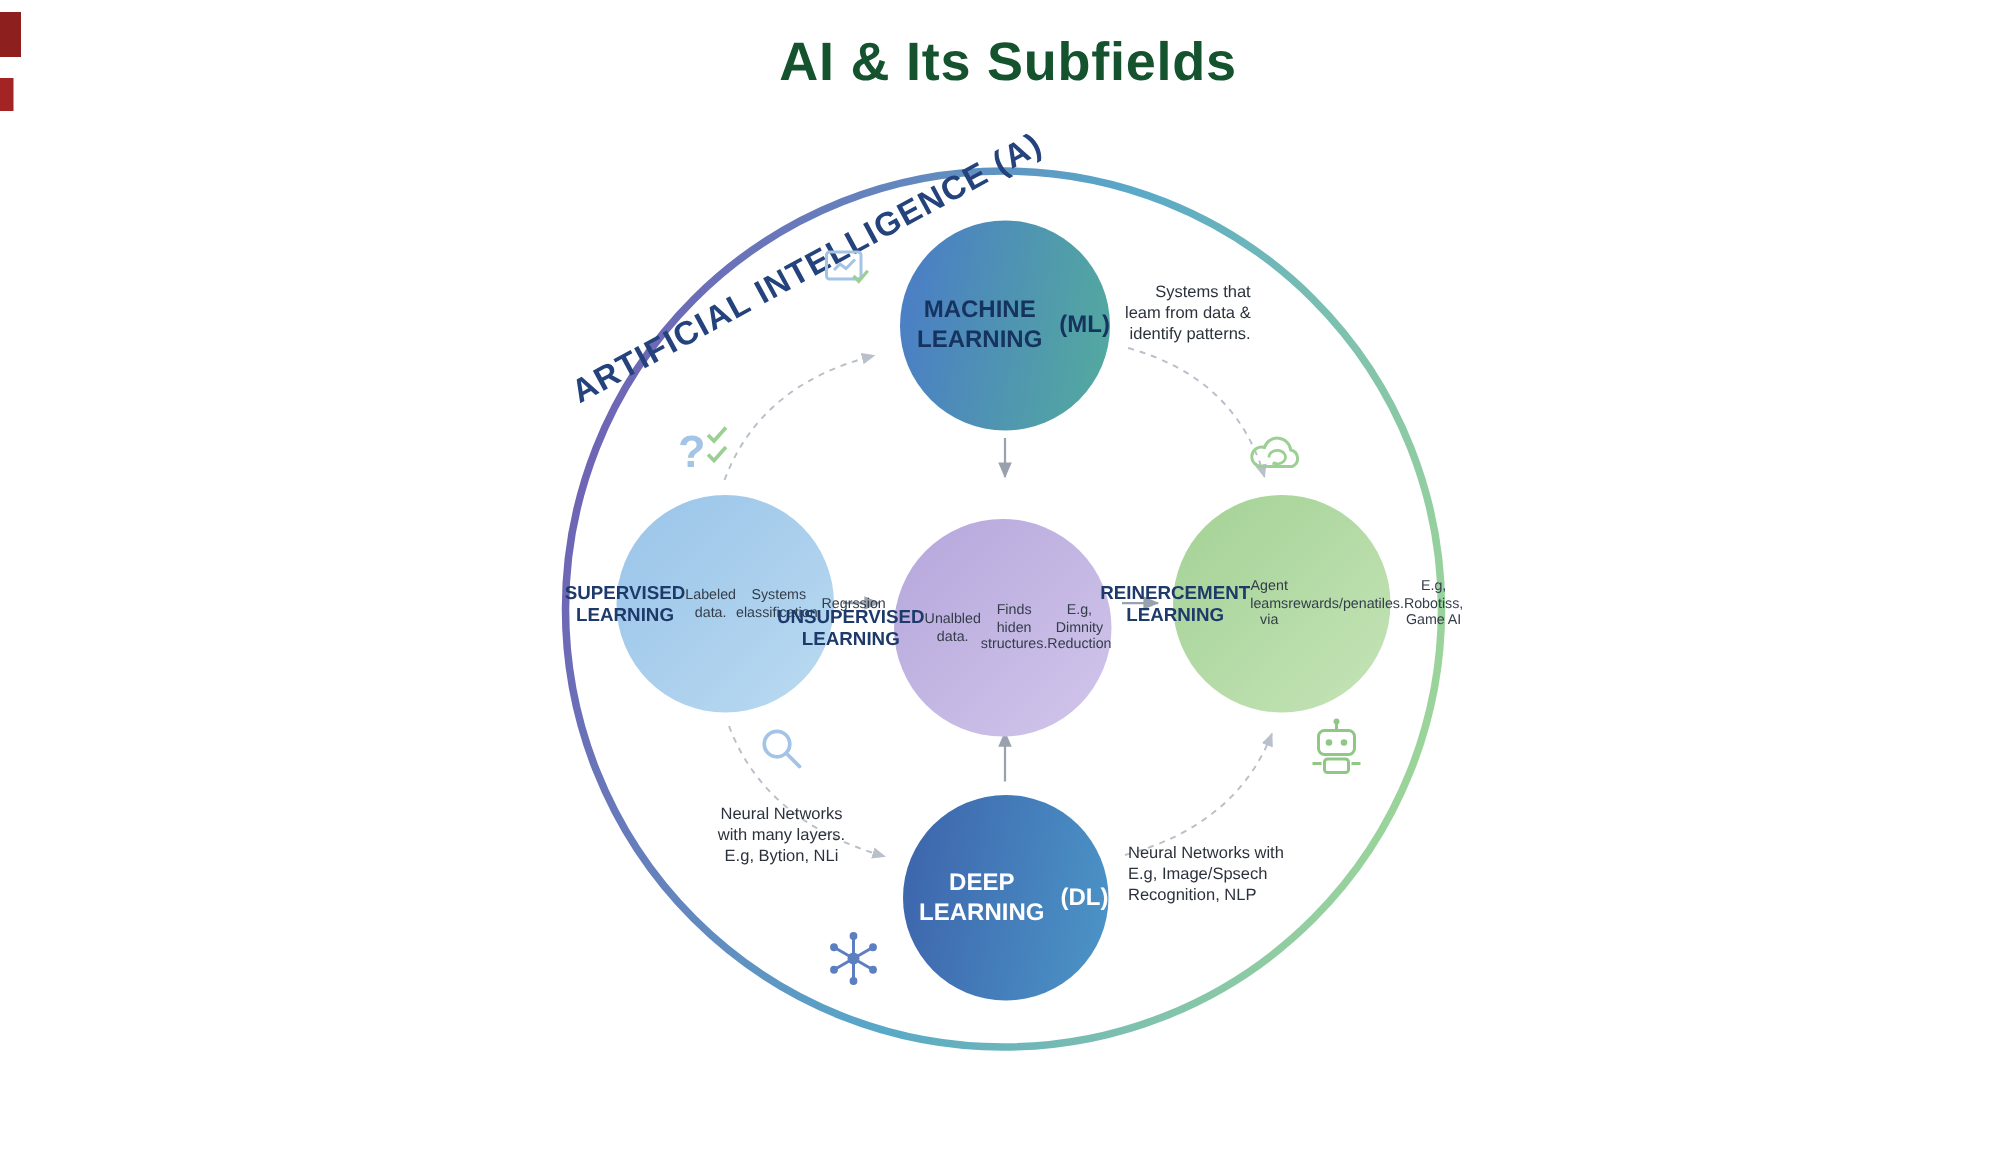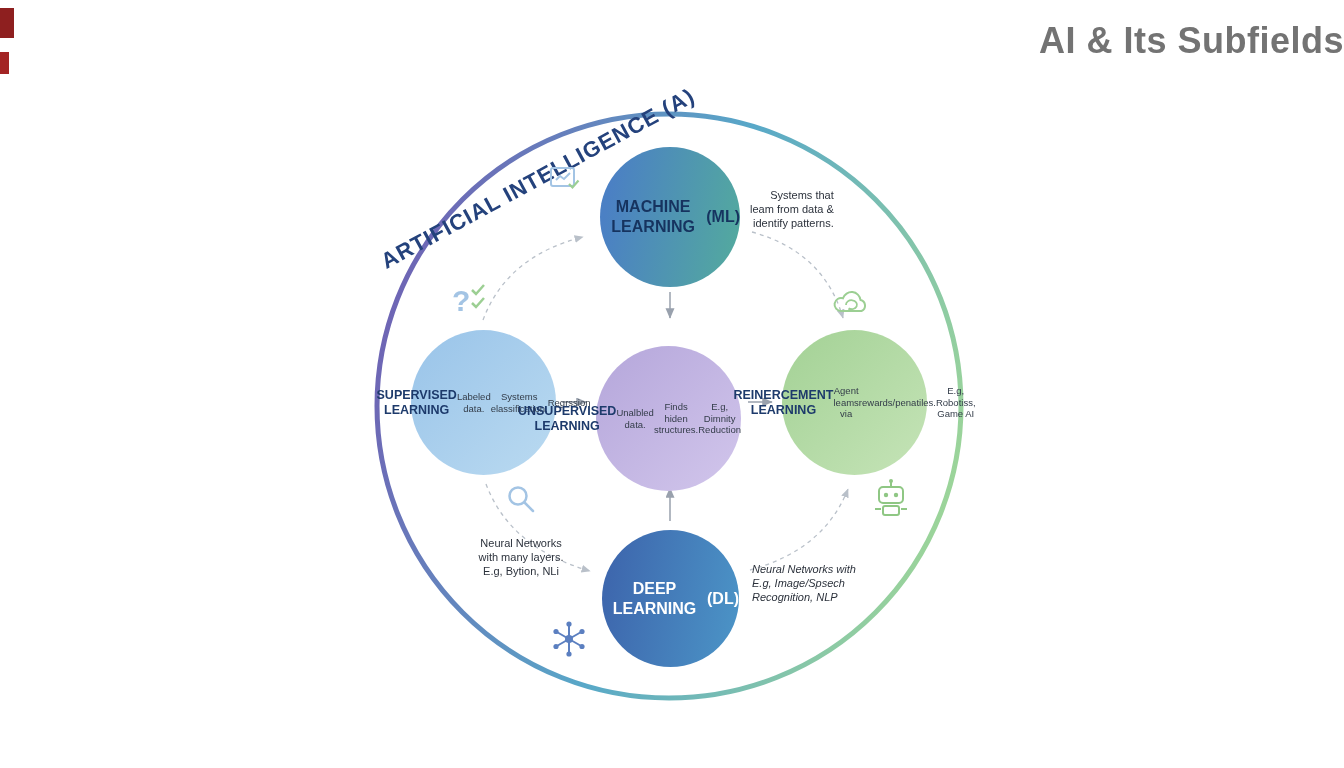--- a/index.html
+++ b/index.html
@@ -14,24 +14,24 @@
   .layer { position: absolute; left: 0; top: 0; }
 
   .red-mark { position: absolute; }
   .mark-a { left: 0; top: 8px;  width: 14px; height: 30px; background: #8e1f1f; }
   .mark-b { left: 0; top: 52px; width: 9px;  height: 22px; background: #a32424; }
 
   .title {
     position: absolute;
     left: 0; right: 0; top: 20px;
     margin: 0;
-    text-align: right;
+    text-align: center;
     font-size: 36px;
     font-weight: bold;
-    color: #737373;
+    color: #14532d;
     letter-spacing: 0.5px;
   }
 
   .ring-label {
     position: absolute;
     left: 383px;
     top: 250px;
     transform: rotate(-28.5deg);
     transform-origin: 0 50%;
     white-space: nowrap;
@@ -67,21 +67,21 @@
   .node-supervised    { left: 411px; top: 330px; background: linear-gradient(135deg, #9ec7ea 15%, #b7d8f0 90%); }
   .node-unsupervised  { left: 596px; top: 346px; background: linear-gradient(135deg, #b9abdd 15%, #cfc3ea 90%); justify-content: flex-end; }
   .node-reinforcement { left: 782px; top: 330px; background: linear-gradient(135deg, #a8d49a 15%, #c2e2b4 90%); }
   .sub-title { font-size: 12.5px; font-weight: bold; line-height: 15px; color: #1d3a6b; width: 104px; }
   .divider { width: 42px; height: 1px; background: rgba(30,50,90,0.45); margin: 5px auto 5px auto; }
   .sub-line { font-size: 9.5px; line-height: 11.5px; color: #333c49; }
 
   .note { position: absolute; font-size: 11px; line-height: 14px; color: #2c323c; }
   .ml-note       { left: 750px; top: 188px; text-align: right; }
   .dl-left-note  { left: 455px; top: 536px; width: 132px; text-align: center; }
-  .dl-right-note { left: 752px; top: 562px; text-align: left; font-style: italic; }
+  .dl-right-note { left: 752px; top: 562px; text-align: left; }
 
   .icon { position: absolute; }
   .icon-chart     { left: 548px; top: 163px; }
   .icon-qcheck    { left: 446px; top: 281px; }
   .icon-cloud     { left: 831px; top: 285px; }
   .icon-magnifier { left: 505px; top: 483px; }
   .icon-network   { left: 546px; top: 616px; }
   .icon-robot     { left: 872px; top: 477px; }
 </style>
 </head>

